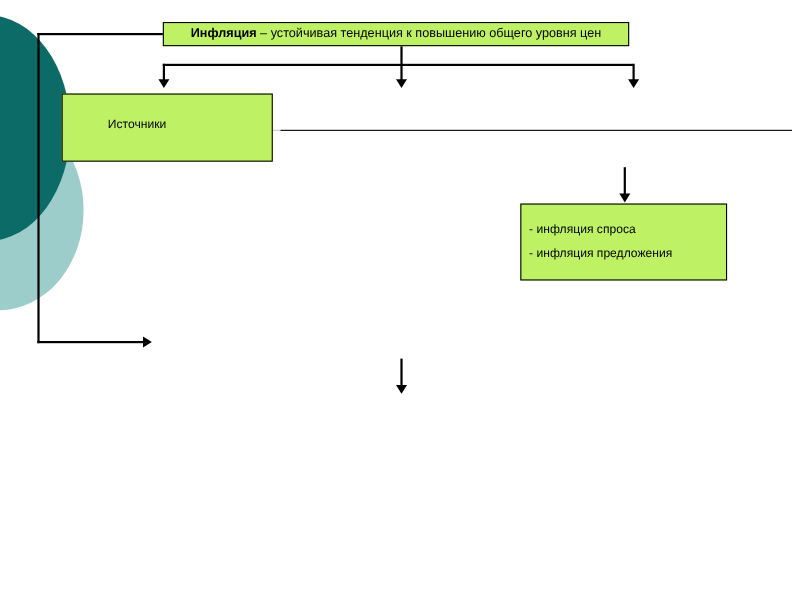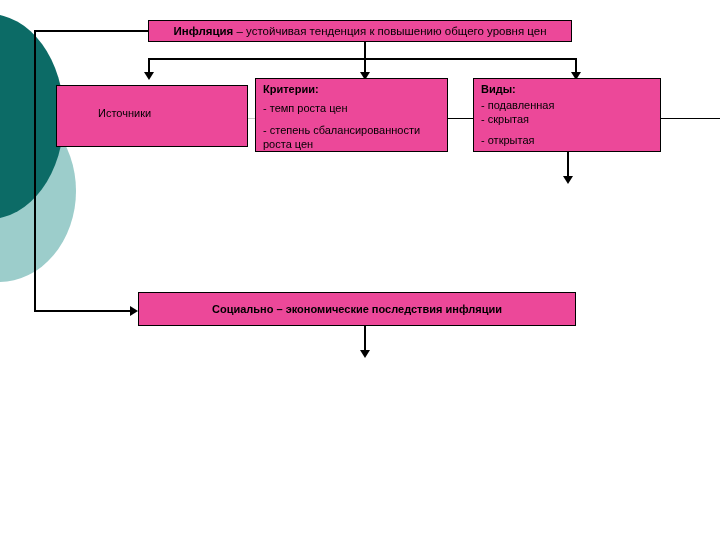--- a/index.html
+++ b/index.html
@@ -67,21 +67,21 @@
     height: 0;
     border-top: 5px solid transparent;
     border-bottom: 5px solid transparent;
     border-left: 8px solid #000000;
   }
 
   
   .box {
     position: absolute;
     border: 1px solid #000000;
-    background: #ec4899;
+    background: #bef264;
     box-sizing: border-box;
   }
   .box-txt {
     font-size: 11px;
     line-height: 14px;
     white-space: nowrap;
   }
   .bold { font-weight: bold; }
 
   #box-title {
@@ -192,32 +192,22 @@
   <div class="arrow-down" style="left:360px; top:350px;"></div>
 
   <div class="box" id="box-title">
     <div class="box-txt"><span class="bold">Инфляция</span><span> – устойчивая тенденция к повышению общего уровня цен</span></div>
   </div>
 
   <div class="box" id="box-sources">
     <div class="box-txt">Источники</div>
   </div>
 
-  <div class="box" id="box-criteria">
-    <div class="box-txt bold row-head">Критерии:</div>
-    <div class="box-txt row-1">- темп роста цен</div>
-    <div class="box-txt row-2">- степень сбалансированности роста цен</div>
+
+
+  <div class="box" id="box-demand">
+    <div class="box-txt row-1">- инфляция спроса</div>
+    <div class="box-txt row-2">- инфляция предложения</div>
   </div>
 
-  <div class="box" id="box-kinds">
-    <div class="box-txt bold row-head">Виды:</div>
-    <div class="box-txt row-1">- подавленная</div>
-    <div class="box-txt row-2">- скрытая</div>
-    <div class="box-txt row-3">- открытая</div>
-  </div>
-
-
-  <div class="box" id="box-consequences">
-    <div class="box-txt bold">Социально – экономические последствия инфляции</div>
-  </div>
 
 
 </div>
 
 </body></html>

